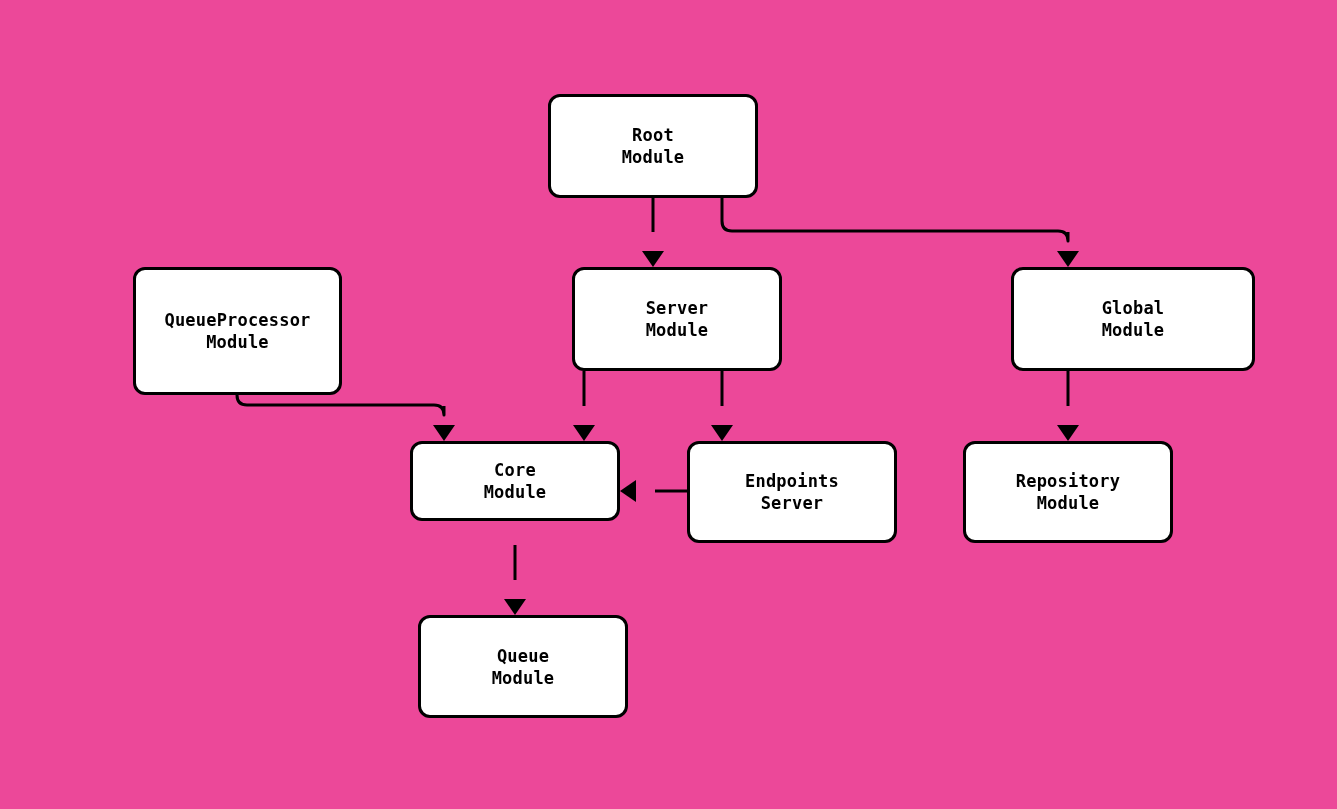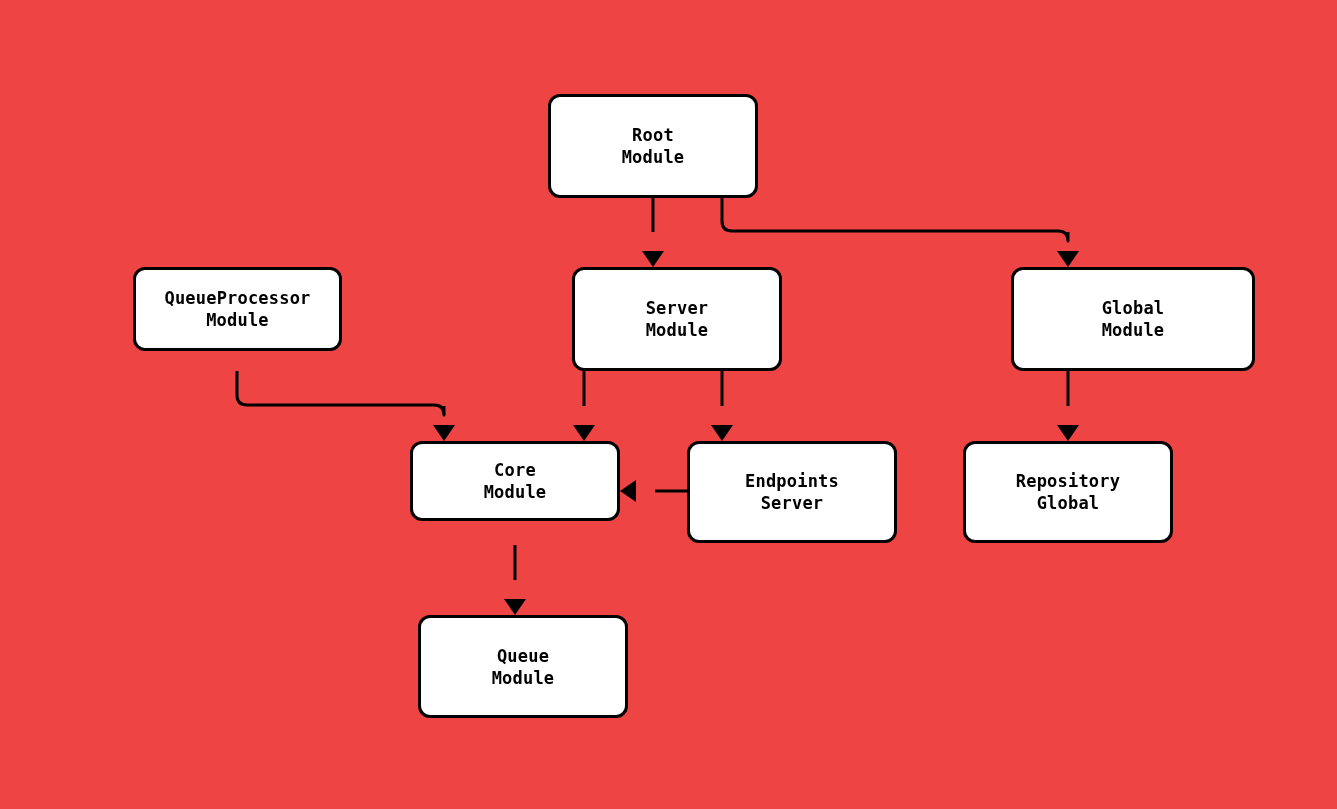--- a/index.html
+++ b/index.html
@@ -11,21 +11,21 @@
   body {
     width: 1337px;
     height: 809px;
     overflow: hidden;
     font-family: "DejaVu Sans Mono", "Liberation Mono", monospace;
   }
   #diagram-canvas {
     position: relative;
     width: 1337px;
     height: 809px;
-    background: #ef4444;
+    background: #ec4899;
   }
   #edge-layer {
     position: absolute;
     left: 0;
     top: 0;
     width: 1337px;
     height: 809px;
   }
   .node {
     position: absolute;
@@ -75,21 +75,21 @@
         <polygon points="636,480 636,502 620,491" fill="#000000"></polygon>
         <polygon points="504,599 526,599 515,615" fill="#000000"></polygon>
       </g>
   </svg>
 
   <div class="node" style="left: 548px; top: 94px; width: 210px; height: 104px; border-color: rgb(0, 0, 0); background: rgb(255, 255, 255);">
     <span class="node-label">Root
 Module</span>
   </div>
 
-  <div class="node" style="left: 133px; top: 267px; width: 209px; height: 84px; border-color: rgb(0, 0, 0); background: rgb(255, 255, 255);">
+  <div class="node" style="left: 133px; top: 267px; width: 209px; height: 128px; border-color: rgb(0, 0, 0); background: rgb(255, 255, 255);">
     <span class="node-label">QueueProcessor
 Module</span>
   </div>
 
   <div class="node" style="left: 548px; top: 267px; width: 210px; height: 104px; border-color: rgb(0, 0, 0); background: rgb(255, 255, 255); margin-left: 24px;">
     <span class="node-label">Server
 Module</span>
   </div>
 
   <div class="node" style="left: 1011px; top: 267px; width: 244px; height: 104px; border-color: rgb(0, 0, 0); background: rgb(255, 255, 255);">
@@ -102,21 +102,21 @@
 Module</span>
   </div>
 
   <div class="node" style="left: 687px; top: 441px; width: 210px; height: 102px; border-color: rgb(0, 0, 0); background: rgb(255, 255, 255);">
     <span class="node-label">Endpoints
 Server</span>
   </div>
 
   <div class="node" style="left: 963px; top: 441px; width: 210px; height: 102px; border-color: rgb(0, 0, 0); background: rgb(255, 255, 255);">
     <span class="node-label">Repository
-Global</span>
+Module</span>
   </div>
 
   <div class="node" style="left: 410px; top: 615px; width: 210px; height: 103px; border-color: rgb(0, 0, 0); background: rgb(255, 255, 255); margin-left: 8px;">
     <span class="node-label">Queue
 Module</span>
   </div>
 
 </div>
 
 </body></html>

